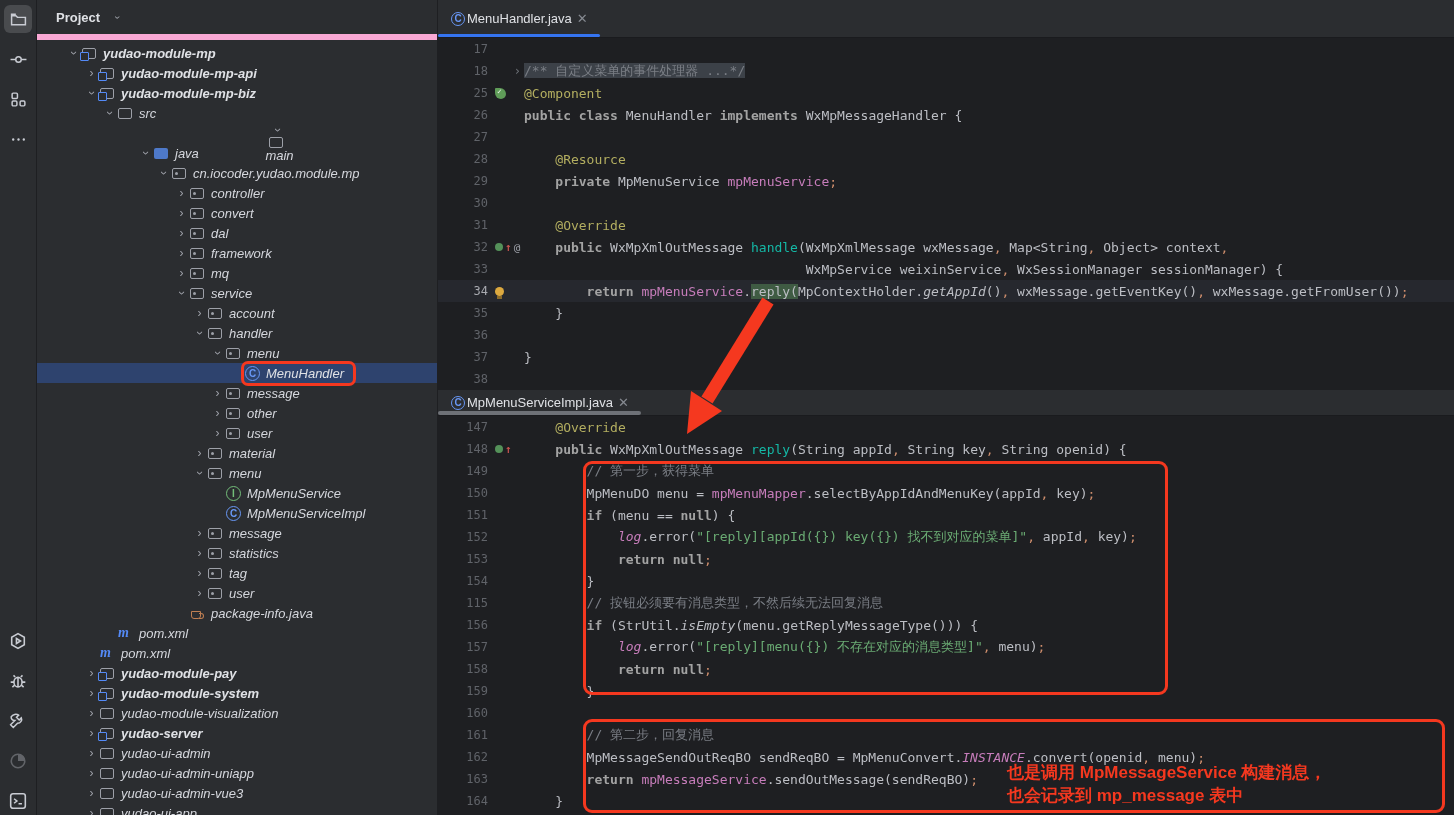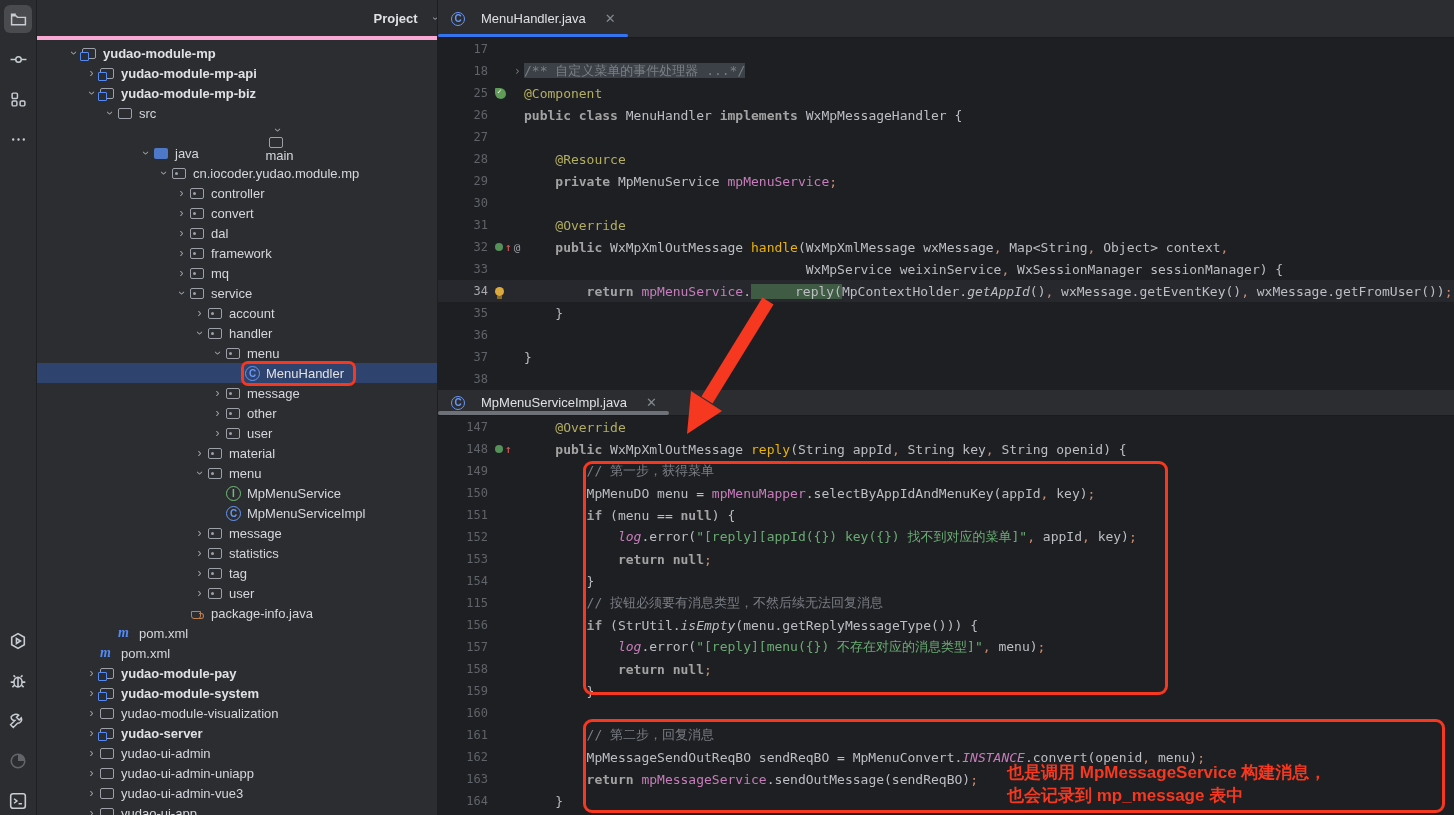--- a/index.html
+++ b/index.html
@@ -14,30 +14,30 @@
     border-right:1px solid #1E1F22;display:flex;flex-direction:column;align-items:center;padding:5px 0 0;}
   .ab-icon{width:28px;height:28px;margin-bottom:12px;display:flex;align-items:center;justify-content:center;
     border-radius:6px;color:#C9CCD3;}
   .ab-icon.active{background:#494B4E;}
   .ab-icon svg{stroke:#C9CCD3;fill:none;stroke-width:1.4;}
   .ab-icon.dim svg{opacity:.35;}
   .ab-spacer{flex:1;}
   
   .project-panel{position:absolute;left:37px;top:0;width:400px;height:815px;background:#2B2D30;overflow:hidden;}
   .pp-header{height:40px;display:flex;align-items:center;gap:16px;padding-left:19px;
-    color:#DFE1E5;font-weight:bold;font-size:13px;border-bottom:4px solid #f9a8d4;justify-content:flex-end;}
+    color:#DFE1E5;font-weight:bold;font-size:13px;border-bottom:6px solid #f9a8d4;}
   .pp-chev{color:#9DA0A8;font-size:10px;transform:rotate(90deg);display:inline-block;font-weight:normal;}
   .tree{position:absolute;top:43px;left:0;right:0;}
   .tree-row{height:20px;display:flex;align-items:center;font-size:13px;color:#D5D7DD;white-space:nowrap;overflow:visible;}
   .tree-row.sel{background:#2E436E;color:#DFE1E5;}
   .tree-row.bold .tr-label{font-weight:bold;color:#DFE1E5;}
   .tr-chev{width:17px;flex:none;display:inline-flex;justify-content:center;color:#9DA0A8;font-size:12px;}
   .tr-chev.open span{transform:rotate(90deg);display:inline-block;}
   .tr-icon{width:18px;flex:none;display:inline-flex;align-items:center;justify-content:flex-start;}
-  .tr-label{padding-left:3px;}
+  .tr-label{padding-left:3px;font-style:italic;}
   .red-ring{display:inline-flex;align-items:center;border:3px solid #F5381F;border-radius:7px;
     padding:1px 9px 1px 1px;height:25px;position:relative;z-index:3;margin-left:-3px;}
   
   .ic{position:relative;display:inline-block;}
   .ic-folder{width:14px;height:11px;border:1.4px solid #9DA0A8;border-radius:2px;}
   .ic-module{width:14px;height:11px;border:1.4px solid #9DA0A8;border-radius:2px;}
   .ic-module::after{content:"";position:absolute;left:-3px;bottom:-3px;width:7px;height:7px;
     border:1.6px solid #548AF7;background:#2B2D30;border-radius:1px;}
   .ic-jfolder{width:14px;height:11px;background:#4E79C9;border-radius:2px;}
   .ic-pkg{width:14px;height:11px;border:1.4px solid #9DA0A8;border-radius:2px;}
@@ -53,21 +53,21 @@
   .ic-jfile{width:10px;height:8px;border:1.4px solid #BE7E52;border-radius:0 0 3px 3px;margin:3px 0 0 1px;}
   .ic-jfile::after{content:"";position:absolute;right:-4px;top:1px;width:4px;height:4px;
     border:1.4px solid #BE7E52;border-left:none;border-radius:0 3px 3px 0;}
   
   .editor{position:absolute;left:438px;right:0;background:#1E1F22;}
   #editor-top{top:0;height:390px;}
   #editor-bottom{top:390px;height:425px;}
   .tabbar{background:#2B2D30;border-bottom:1px solid #1A1B1E;display:flex;}
   #editor-top .tabbar{height:38px;}
   #editor-bottom .tabbar{height:26px;}
-  .tab{position:relative;display:flex;align-items:center;gap:16px;padding:0 12px 0 13px;color:#DFE1E5;font-size:13px;justify-content:flex-end;}
+  .tab{position:relative;display:flex;align-items:center;gap:2px;padding:0 12px 0 13px;color:#DFE1E5;font-size:13px;justify-content:flex-end;}
   .tab .ic-class{width:14px;height:14px;}
   .tab-close{color:#868A91;font-size:13px;margin-left:3px;}
   .tab-underline{position:absolute;left:0;right:0;bottom:0;height:3px;border-radius:2px;}
   .tab-underline.blue{background:#3574F0;}
   .tab-underline.gray{background:#6E7177;height:4px;}
   .code{position:relative;}
   .code-line{height:22px;display:flex;align-items:center;font-family:"DejaVu Sans Mono",monospace;
     font-size:13px;white-space:pre;}
   .code-line.cur{background:#26282E;}
   .ln-num{width:50px;flex:none;text-align:right;color:#606369;font-size:12px;
@@ -78,23 +78,23 @@
   
   .tk-d{color:#BCBEC4;}
   .tk-k{color:#a3a3a3;font-weight:bold;}
   .tk-p{color:#CF8E6D;}
   .tk-a{color:#B3AE60;}
   .tk-f{color:#C77DBB;}
   .tk-fi{color:#C77DBB;font-style:italic;}
   .tk-s{color:#6AAB73;}
   .tk-c{color:#7A7E85;}
   .tk-cf{color:#7A7E85;background:#3C4148;}
-  .tk-m{color:#eab308;}
+  .tk-m{color:#14b8a6;}
   .tk-i{color:#BCBEC4;font-style:italic;}
-  .tk-hl{color:#BCBEC4;background:#3F5B43;padding-left:44px;}
+  .tk-hl{color:#BCBEC4;background:#3F5B43;}
   
   .g-spring{width:11px;height:11px;background:#5F9C58;border-radius:1px 60% 50% 60%;position:relative;display:inline-block;}
   .g-spring::after{content:"✓";position:absolute;left:2px;top:-1px;font-size:8px;color:#EAF2E8;}
   .g-circ{width:8px;height:8px;border-radius:50%;background:#549159;display:inline-block;}
   .g-arrow{color:#C75450;font:bold 11px "DejaVu Sans Mono",monospace;}
   .g-at{color:#9DA0A8;font:11px "DejaVu Sans Mono",monospace;}
   .g-bulb{width:9px;height:9px;border-radius:50%;background:#DCA93F;position:relative;display:inline-block;}
   .g-bulb::after{content:"";position:absolute;left:2px;bottom:-3px;width:5px;height:2.5px;background:#8A6A28;}
   .g-fold{margin-left:auto;color:#6F737A;font-size:12px;padding-right:3px;}
   

